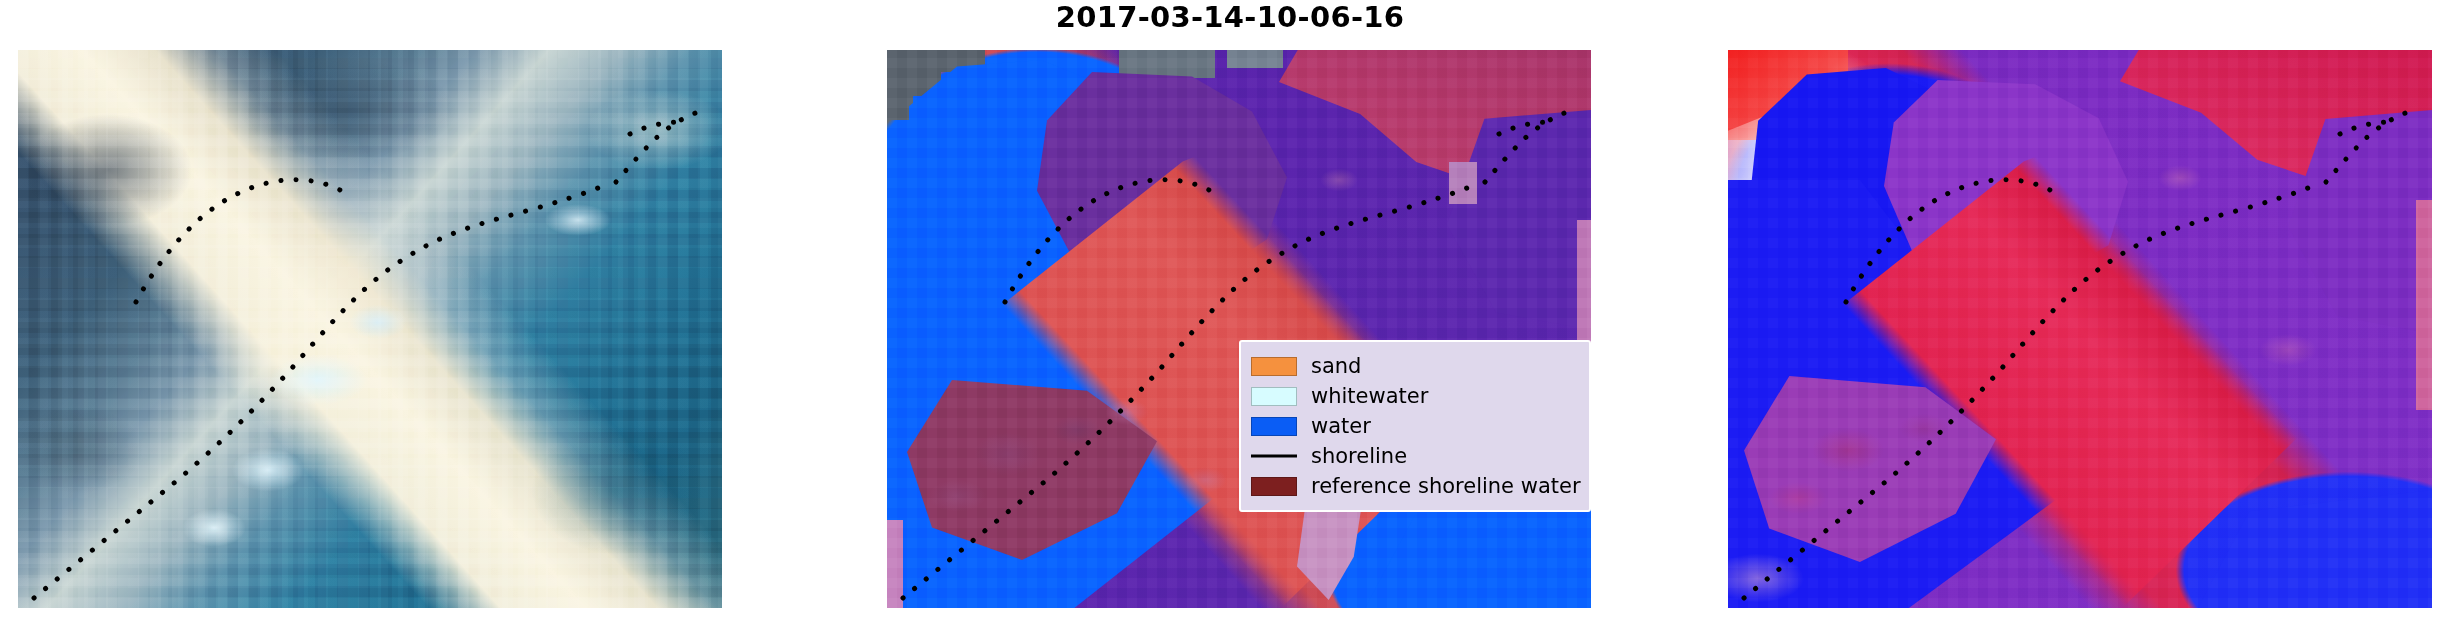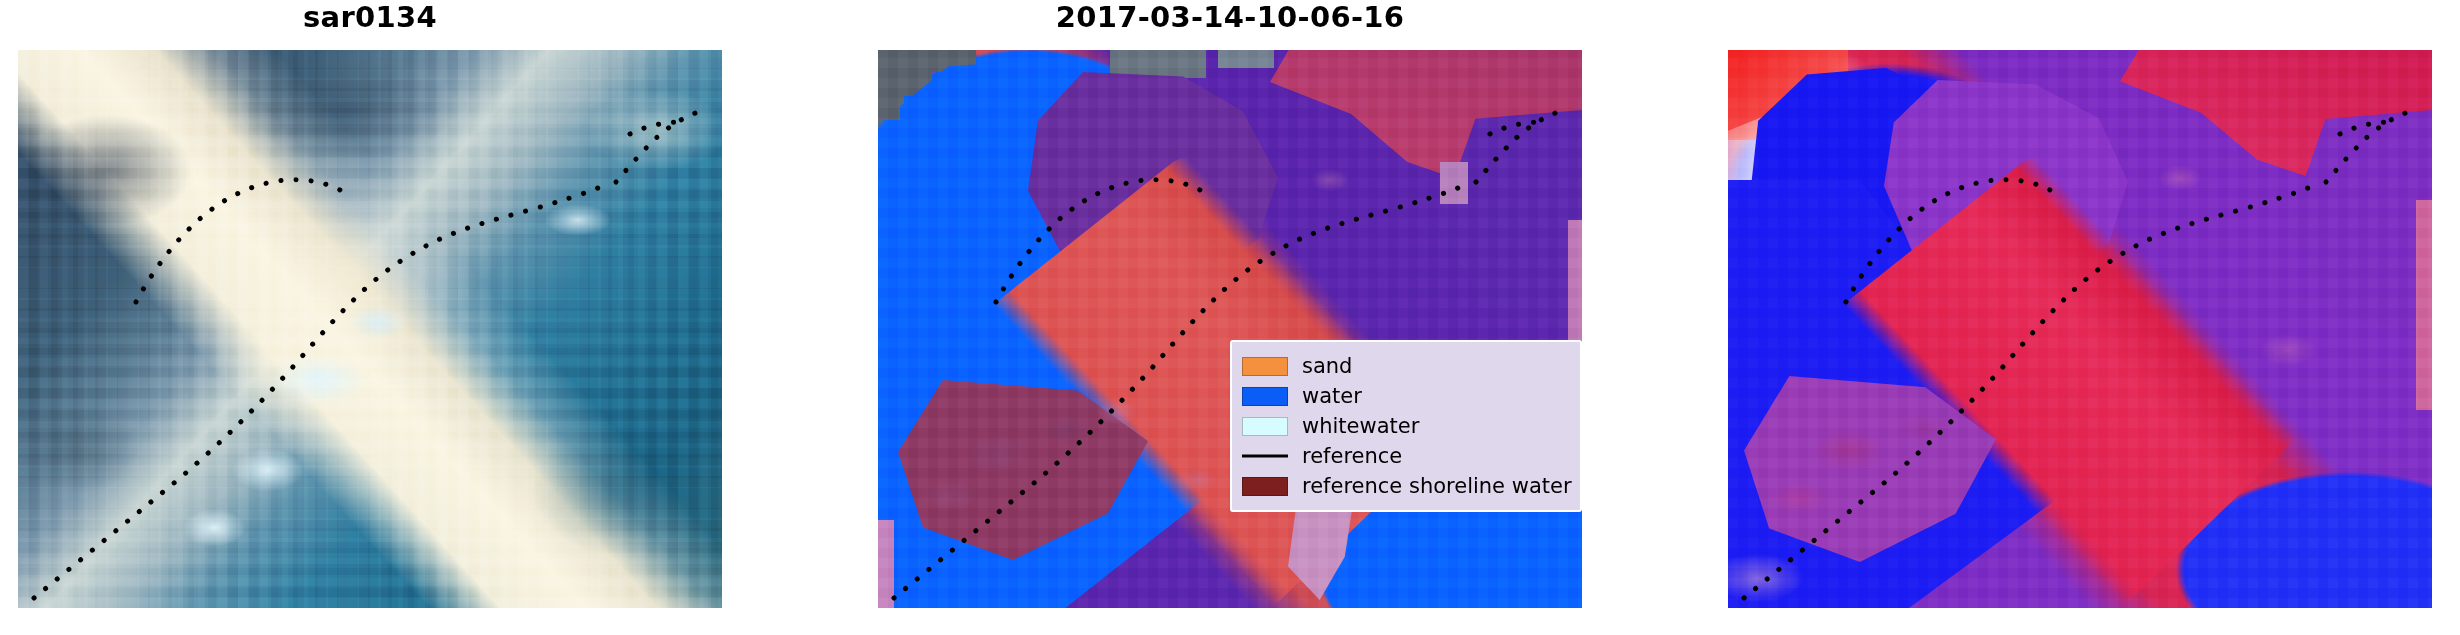--- a/index.html
+++ b/index.html
@@ -89,21 +89,21 @@
   .p1-blotch {
     background:
       radial-gradient(ellipse 120px 80px at 90px 120px, rgba(30,48,72,.55), rgba(30,48,72,0) 70%),
       radial-gradient(ellipse 150px 70px at 330px 60px, rgba(40,62,86,.45), rgba(40,62,86,0) 72%),
       radial-gradient(ellipse 90px 60px at 60px 400px, rgba(60,84,100,.45), rgba(60,84,100,0) 72%),
       radial-gradient(ellipse 100px 55px at 640px 80px, rgba(236,240,228,.5), rgba(236,240,228,0) 72%),
       radial-gradient(ellipse 120px 90px at 600px 440px, rgba(16,84,110,.4), rgba(16,84,110,0) 72%);
   }
 
   
-  #p2-img { left: 8px; width: 704px; height: 558px; }
+  #p2-img { left: 17px; width: 704px; height: 558px; }
   .p2-base {
     background:
       
       linear-gradient(128deg, rgba(92,101,110,1) 0%, rgba(92,101,110,1) 5%, rgba(92,101,110,0) 5.6%),
       
       radial-gradient(ellipse 240px 200px at 150px 150px, #0a62ff 0%, #0a62ff 74%, rgba(10,98,255,0) 76%),
       
       radial-gradient(ellipse 220px 130px at 620px 520px, #0a62ff 0%, #0a62ff 80%, rgba(10,98,255,0) 82%),
       
       linear-gradient(48deg,
@@ -295,21 +295,20 @@
     font-size: 21px; color: #000000; white-space: nowrap;
     font-family: "DejaVu Sans", sans-serif; line-height: 21px;
   }
 </style>
 </head>
 <body>
 
 <div class="figure">
 
   <div class="panel" style="left:18px; top:0; width:704px; height:608px;">
-    <div class="panel-title">sar0134</div>
 
     <div class="panel-img" id="p1-img">
       <div class="layer p1-base"></div>
       <div class="layer p1-blotch"></div>
       <div class="layer p1-noise"></div>
       <div class="layer pixelate"></div>
 
       <svg class="shoreline" viewBox="0 0 704 558" preserveAspectRatio="none">
         <path d="M 16 548 C 60 512, 106 474, 150 438
                  C 196 400, 236 360, 274 318
@@ -372,30 +371,30 @@
                  C 648 78, 664 68, 680 62"></path>
         <path d="M 612 84 C 628 76, 646 72, 664 72"></path>
       </svg>
 
       <div class="legend">
         <div class="legend-row">
           <span class="legend-swatch" style="background:#f5913e"></span>
           <span class="legend-label">sand</span>
         </div>
         <div class="legend-row">
+          <span class="legend-swatch" style="background:#d7fcff"></span>
+          <span class="legend-label">whitewater</span>
+        </div>
+        <div class="legend-row">
           <span class="legend-swatch" style="background:#0a5df5"></span>
           <span class="legend-label">water</span>
         </div>
         <div class="legend-row">
-          <span class="legend-swatch" style="background:#d7fcff"></span>
-          <span class="legend-label">whitewater</span>
-        </div>
-        <div class="legend-row">
           <span class="legend-line"></span>
-          <span class="legend-label">reference</span>
+          <span class="legend-label">shoreline</span>
         </div>
         <div class="legend-row">
           <span class="legend-swatch" style="background:#7d1f1f"></span>
           <span class="legend-label">reference shoreline water</span>
         </div>
       </div>
     </div>
   </div>
 
   <div class="panel" style="left:1728px; top:0; width:704px; height:608px;">

